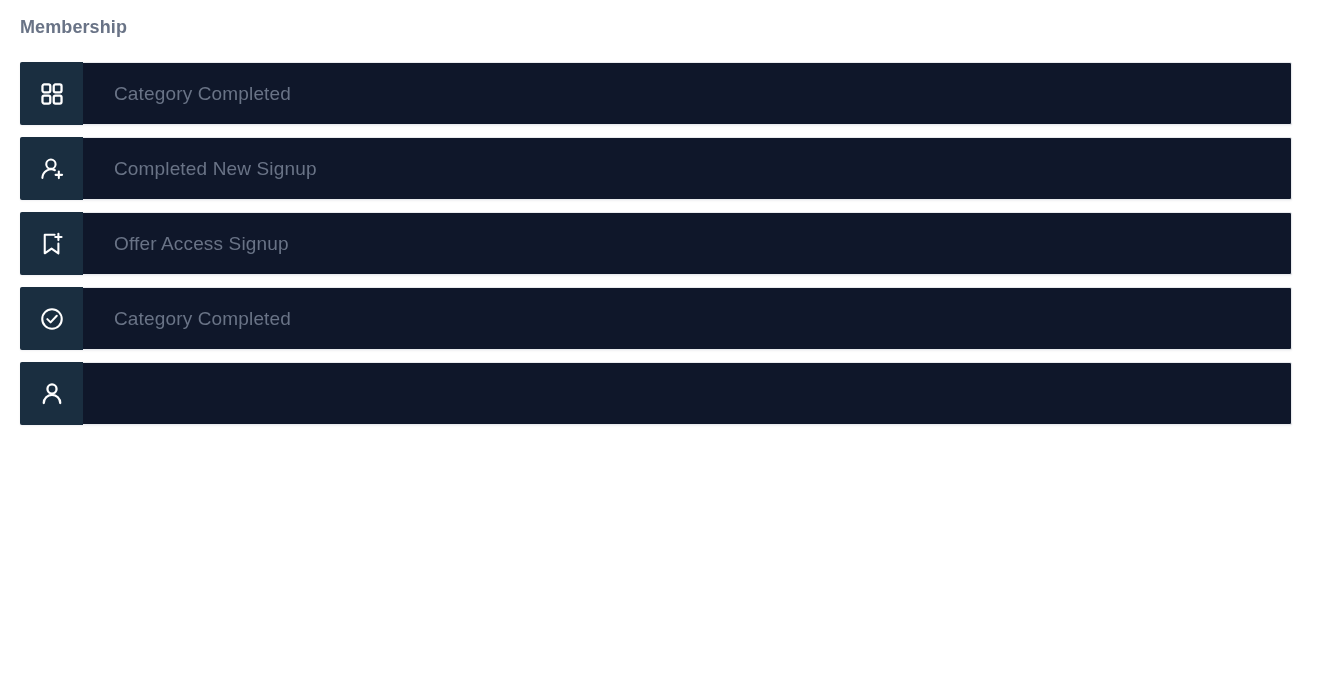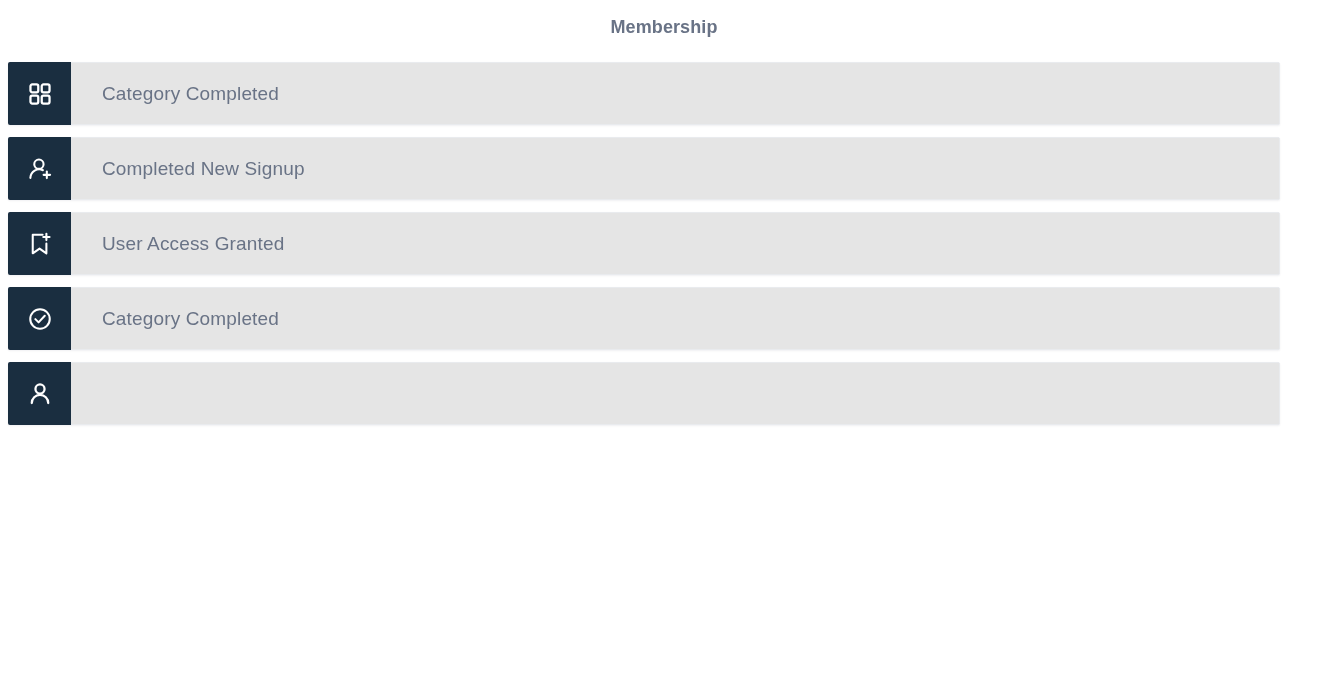--- a/index.html
+++ b/index.html
@@ -10,23 +10,22 @@
     background: #ffffff;
     font-family: "Liberation Sans", sans-serif;
     overflow: hidden;
   }
 
   #page {
     position: relative;
     width: 1320px;
     height: 676px;
     background: #ffffff;
-    padding-left: 8px;
+    padding-left: 20px;
     padding-top: 14px;
-    text-align: center;
   }
 
   .section-title {
     font-size: 18px;
     font-weight: bold;
     color: #697386;
     letter-spacing: 0.1px;
     line-height: 26px;
     margin-bottom: 22px;
   }
@@ -35,21 +34,21 @@
     width: 1272px;
   }
 
   .event-row {
     position: relative;
     display: flex;
     align-items: stretch;
     width: 1272px;
     height: 63px;
     margin-bottom: 12px;
-    background: #e5e5e5;
+    background: #0f172a;
     border: 1px solid #e9ebee;
     border-radius: 2px;
     box-shadow: 0 1px 2px rgba(60, 66, 87, 0.08);
     cursor: pointer;
   }
 
   .event-icon-box {
     flex: 0 0 63px;
     width: 63px;
     height: 63px;
@@ -112,21 +111,21 @@
     </div>
 
     <div class="event-row">
       <div class="event-icon-box">
         <svg viewBox="0 0 24 24" fill="none" stroke="#ffffff" stroke-width="1.9" stroke-linecap="round" stroke-linejoin="round">
           <path d="M14.4 3.4H5.3v17.2l6.3-4.4 6.3 4.4v-9.1"></path>
           <line x1="17.9" y1="2.6" x2="17.9" y2="8.4"></line>
           <line x1="15" y1="5.5" x2="20.8" y2="5.5"></line>
         </svg>
       </div>
-      <div class="event-label">User Access Granted</div>
+      <div class="event-label">Offer Access Signup</div>
     </div>
 
 
 
 
     <div class="event-row">
       <div class="event-icon-box">
         <svg viewBox="0 0 24 24" fill="none" stroke="#ffffff" stroke-width="1.9" stroke-linecap="round" stroke-linejoin="round">
           <circle cx="12" cy="12" r="9"></circle>
           <polyline points="7.7,12.1 10.7,15.1 16.4,9"></polyline>

